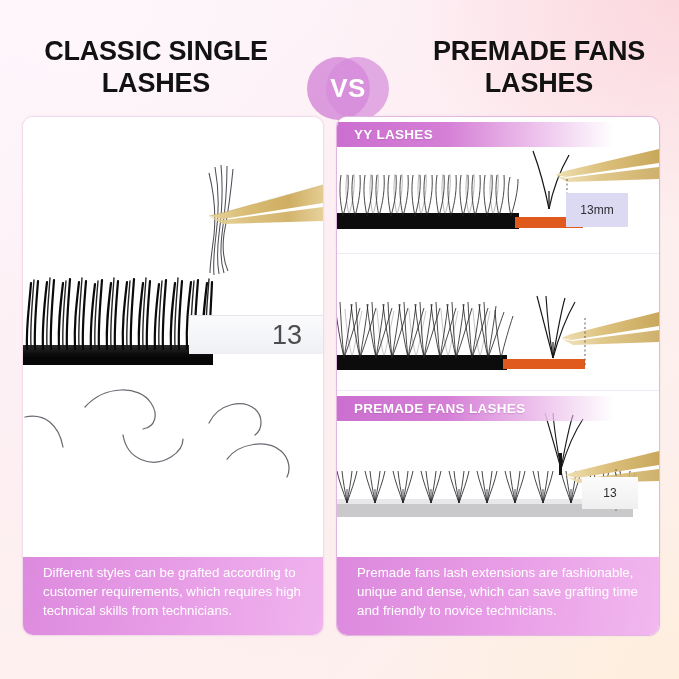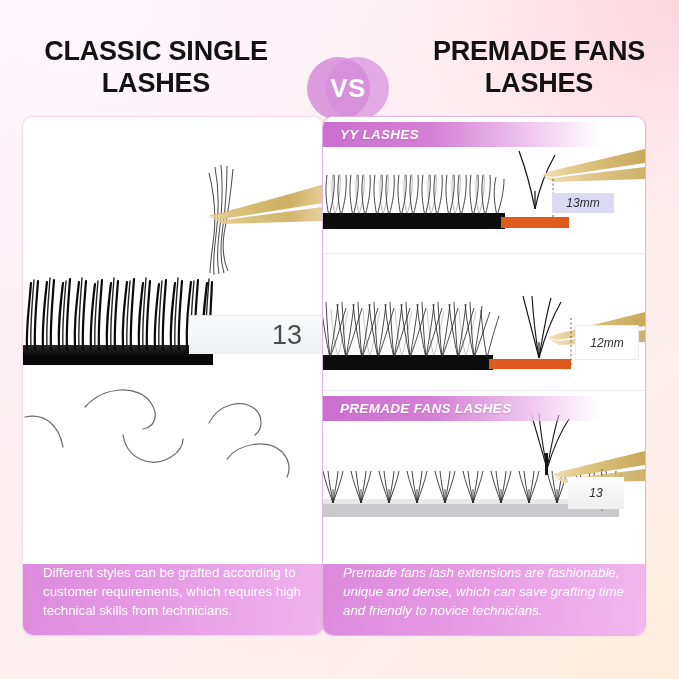--- a/index.html
+++ b/index.html
@@ -40,29 +40,29 @@
     position:absolute;inset:0;display:flex;align-items:center;justify-content:center;
     font-size:26px;font-weight:bold;color:#ffffff;letter-spacing:0.5px;
   }
 
   
   .card{
     position:absolute;border-radius:11px;overflow:hidden;background:#ffffff;
   }
   #card-left{left:22px;top:116px;width:300px;height:518px;
     border:1px solid #f3dce9;box-shadow:0 0 2px rgba(180,120,170,.14);}
-  #card-right{left:322px;top:116px;width:322px;height:518px;
-    border:1px solid #e2b6e0;box-shadow:0 0 2px rgba(180,120,170,.14);font-style:italic;}
+  #card-right{left:336px;top:116px;width:322px;height:518px;
+    border:1px solid #e2b6e0;box-shadow:0 0 2px rgba(180,120,170,.14);}
 
   .card-media{position:relative;background:#ffffff;overflow:hidden;}
 
   
   .caption{
     position:absolute;left:0;bottom:0;width:100%;
-    box-sizing:border-box;padding:0 20px 14px 20px;
+    box-sizing:border-box;padding:7px 20px 14px 20px;
     color:#ffffff;font-size:13.3px;line-height:1.42;
     background:linear-gradient(100deg,#dd8ade 0%,#e79ce6 48%,#f0b3ee 100%);
   }
   #caption-right{background:linear-gradient(100deg,#dc89dd 0%,#e79ae5 45%,#f2b8ef 100%);}
 
   
   #left-media{position:absolute;left:0;top:0;width:100%;height:408px;}
   #left-ruler{
     position:absolute;left:166px;top:198px;width:160px;height:38px;
     background:linear-gradient(180deg,#fbfbfd 0%,#eef0f4 100%);
@@ -87,21 +87,21 @@
     font-size:13.5px;font-weight:bold;color:#ffffff;letter-spacing:0.3px;
     background:linear-gradient(90deg,#cb6fd0 0%,#d57fd6 34%,#edc2ec 62%,rgba(255,255,255,0) 86%);
     text-shadow:0 1px 1px rgba(140,70,150,.28);
   }
 
   .mm-box{
     position:absolute;
     font-size:12px;color:#2d2d33;
     display:flex;align-items:center;justify-content:center;
   }
-  #mm-1{left:229px;top:76px;width:62px;height:20px;background:#dcd9f2;}
+  #mm-1{left:229px;top:76px;width:62px;height:34px;background:#dcd9f2;}
   #mm-2{left:252px;top:71px;width:62px;height:33px;
         background:#ffffff;border:1px solid #ececec;}
   #mm-3{left:245px;top:86px;width:56px;height:32px;
         background:linear-gradient(180deg,#fcfcfc,#efefef);}
 
   
   .artsvg{position:absolute;left:0;top:0;width:100%;height:100%;display:block;}
 </style>
 </head>
 <body>
@@ -374,21 +374,20 @@
           <path d="M216,104 C222,82 230,62 238,48"></path>
           <path d="M216,104 L216,88"></path>
         </g>
         <g>
           <path d="M322,58 L234,80 L224,84 L235,86 L322,72 Z" fill="url(#goldR2)"></path>
           <path d="M322,76 L236,87 L225,85 L236,91 L322,88 Z" fill="url(#goldR2)" opacity="0.9"></path>
         </g>
         <line x1="248" y1="64" x2="248" y2="112" stroke="#5c5c66" stroke-width="1" stroke-dasharray="2 2.5"></line>
       </svg>
 
-      <div class="mm-box" id="mm-2">12mm</div>
     </div>
 
     <div class="rsec" id="rsec-3">
       <svg class="artsvg" viewBox="0 0 322 137">
         <defs>
           <linearGradient id="goldR3" x1="0" y1="0" x2="1" y2="0">
             <stop offset="0%" stop-color="#efe0b4"></stop>
               <stop offset="45%" stop-color="#dcc07c"></stop>
             <stop offset="100%" stop-color="#c9a85c"></stop>
           </linearGradient>

